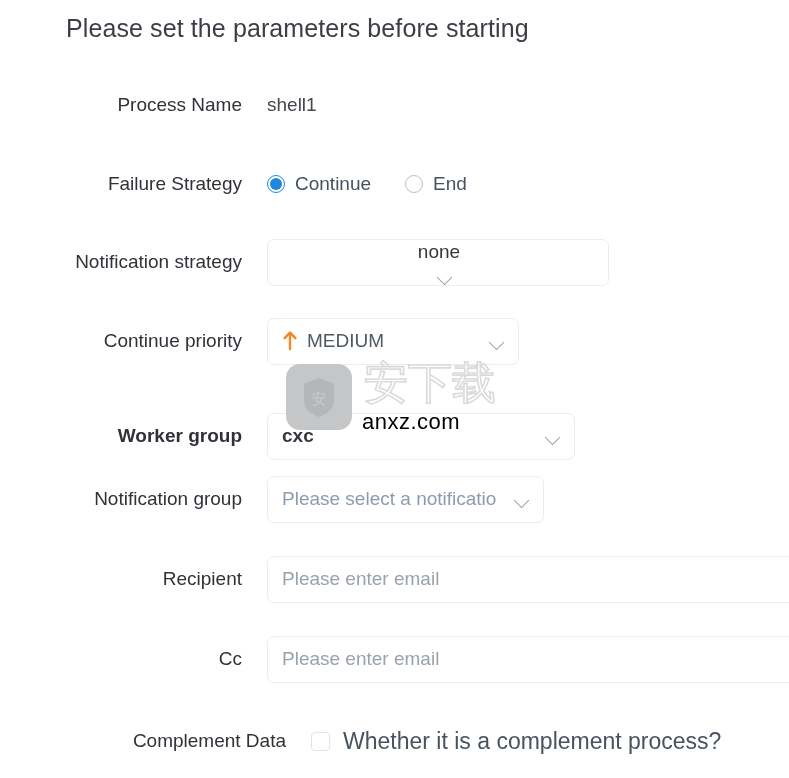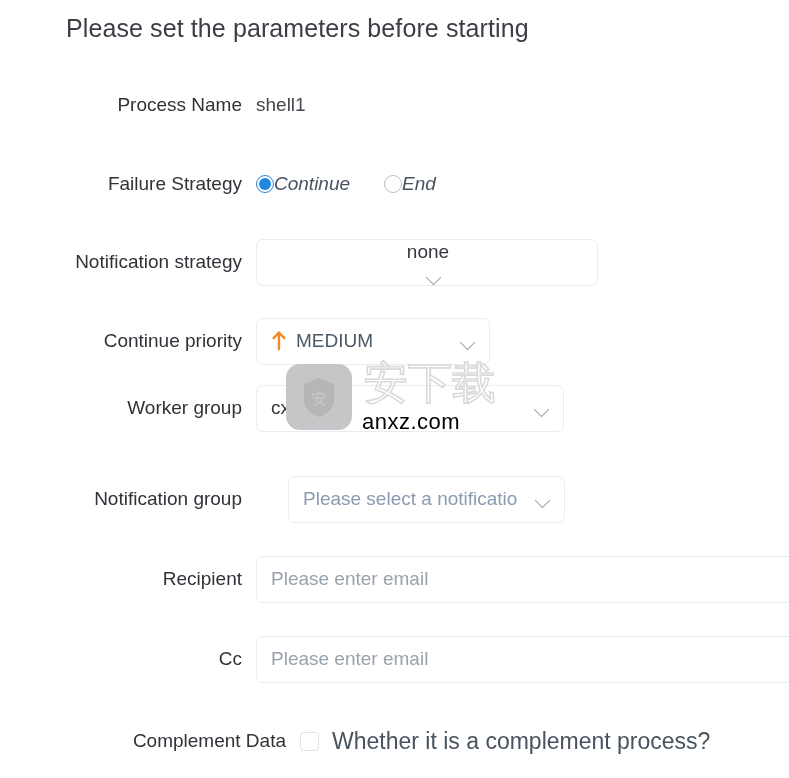--- a/index.html
+++ b/index.html
@@ -49,21 +49,21 @@
     text-align: right;
     font-size: 19px;
     line-height: 24px;
     color: #2f3338;
     white-space: nowrap;
     padding-right: 0;
     box-sizing: border-box;
     flex: 0 0 242px;
   }
   .row-control {
-    margin-left: 14px;
+    margin-left: 25px;
     display: flex;
     align-items: center;
     height: 44px;
   }
 
   
   .static-value {
     font-size: 19px;
     color: #44474c;
     line-height: 24px;
@@ -72,22 +72,22 @@
 
   
   .radio-group {
     display: flex;
     align-items: center;
     gap: 34px;
   }
   .radio-item {
     display: flex;
     align-items: center;
+    gap: 10px;
     cursor: pointer;
-    font-style: italic;
   }
   .radio-dot {
     width: 18px;
     height: 18px;
     border-radius: 50%;
     border: 1px solid #b9c0c9;
     background: #fff;
     box-sizing: border-box;
     position: relative;
     flex: 0 0 18px;
@@ -269,44 +269,44 @@
       <div class="field-box" style="width:342px;flex-direction:column;">
         <span class="field-text">none</span>
         <span class="chevron"></span>
       </div>
     </div>
   </div>
 
   <div class="form-row" style="top:319px;">
     <div class="row-label">Continue priority</div>
     <div class="row-control">
-      <div class="field-box" style="width:234px;">
+      <div class="field-box" style="width:252px;">
         <span class="priority-arrow">
           <svg width="16" height="22" viewBox="0 0 16 22" fill="none">
             <path d="M8 3 L8 19" stroke="#f08a24" stroke-width="2.4" stroke-linecap="round"></path>
             <path d="M2.6 8.2 L8 2.6 L13.4 8.2" stroke="#f08a24" stroke-width="2.4" stroke-linecap="round" stroke-linejoin="round" fill="none"></path>
           </svg>
         </span>
         <span class="field-text priority">MEDIUM</span>
         <span class="chevron" style="margin-left:auto;"></span>
       </div>
     </div>
   </div>
 
-  <div class="form-row" style="top:386px;">
+  <div class="form-row" style="top:414px;font-weight:bold;">
     <div class="row-label">Worker group</div>
     <div class="row-control">
       <div class="field-box" style="width:308px;">
         <span class="field-text">cxc</span>
         <span class="chevron"></span>
       </div>
     </div>
   </div>
 
-  <div class="form-row" style="top:477px;gap:32px;">
+  <div class="form-row" style="top:477px;">
     <div class="row-label">Notification group</div>
     <div class="row-control">
       <div class="field-box" style="width:277px;">
         <span class="field-text placeholder-blue">Please select a notificatio</span>
         <span class="chevron"></span>
       </div>
     </div>
   </div>
 
   <div class="form-row" style="top:557px;">

